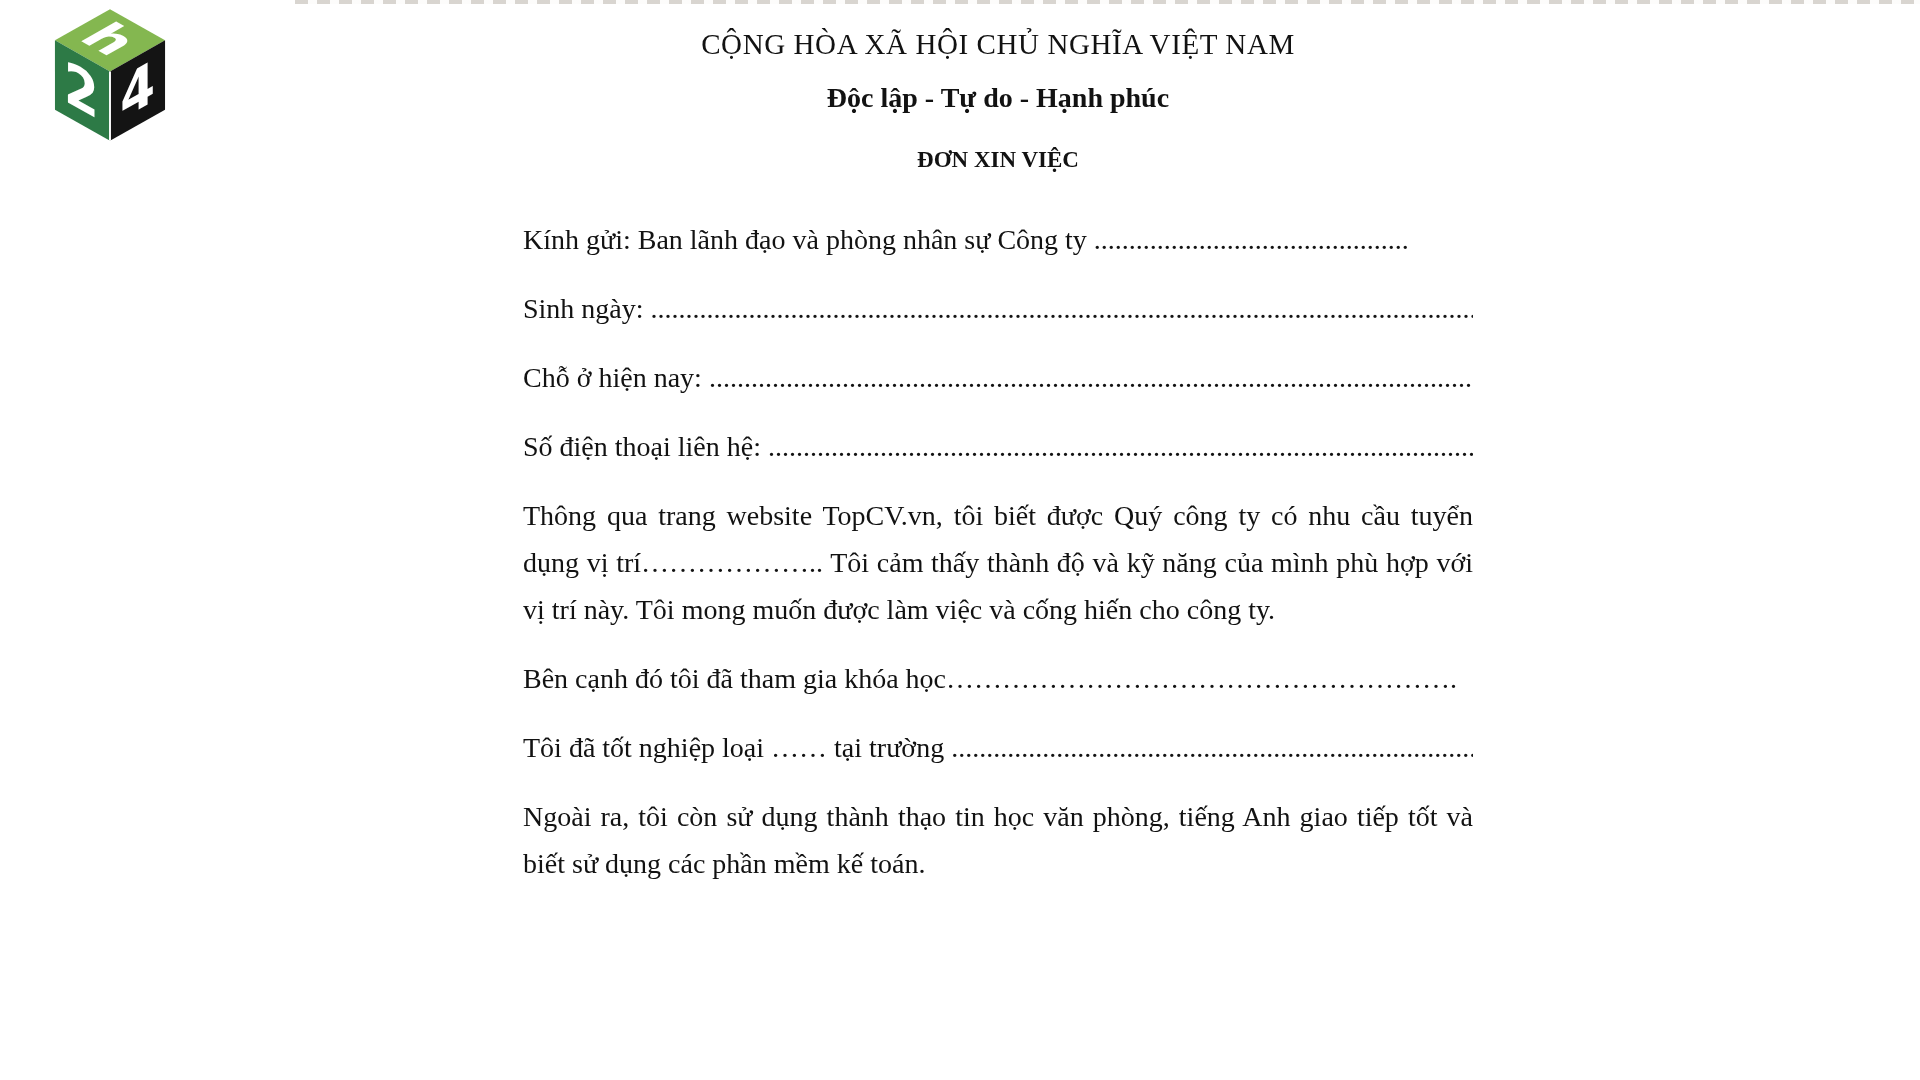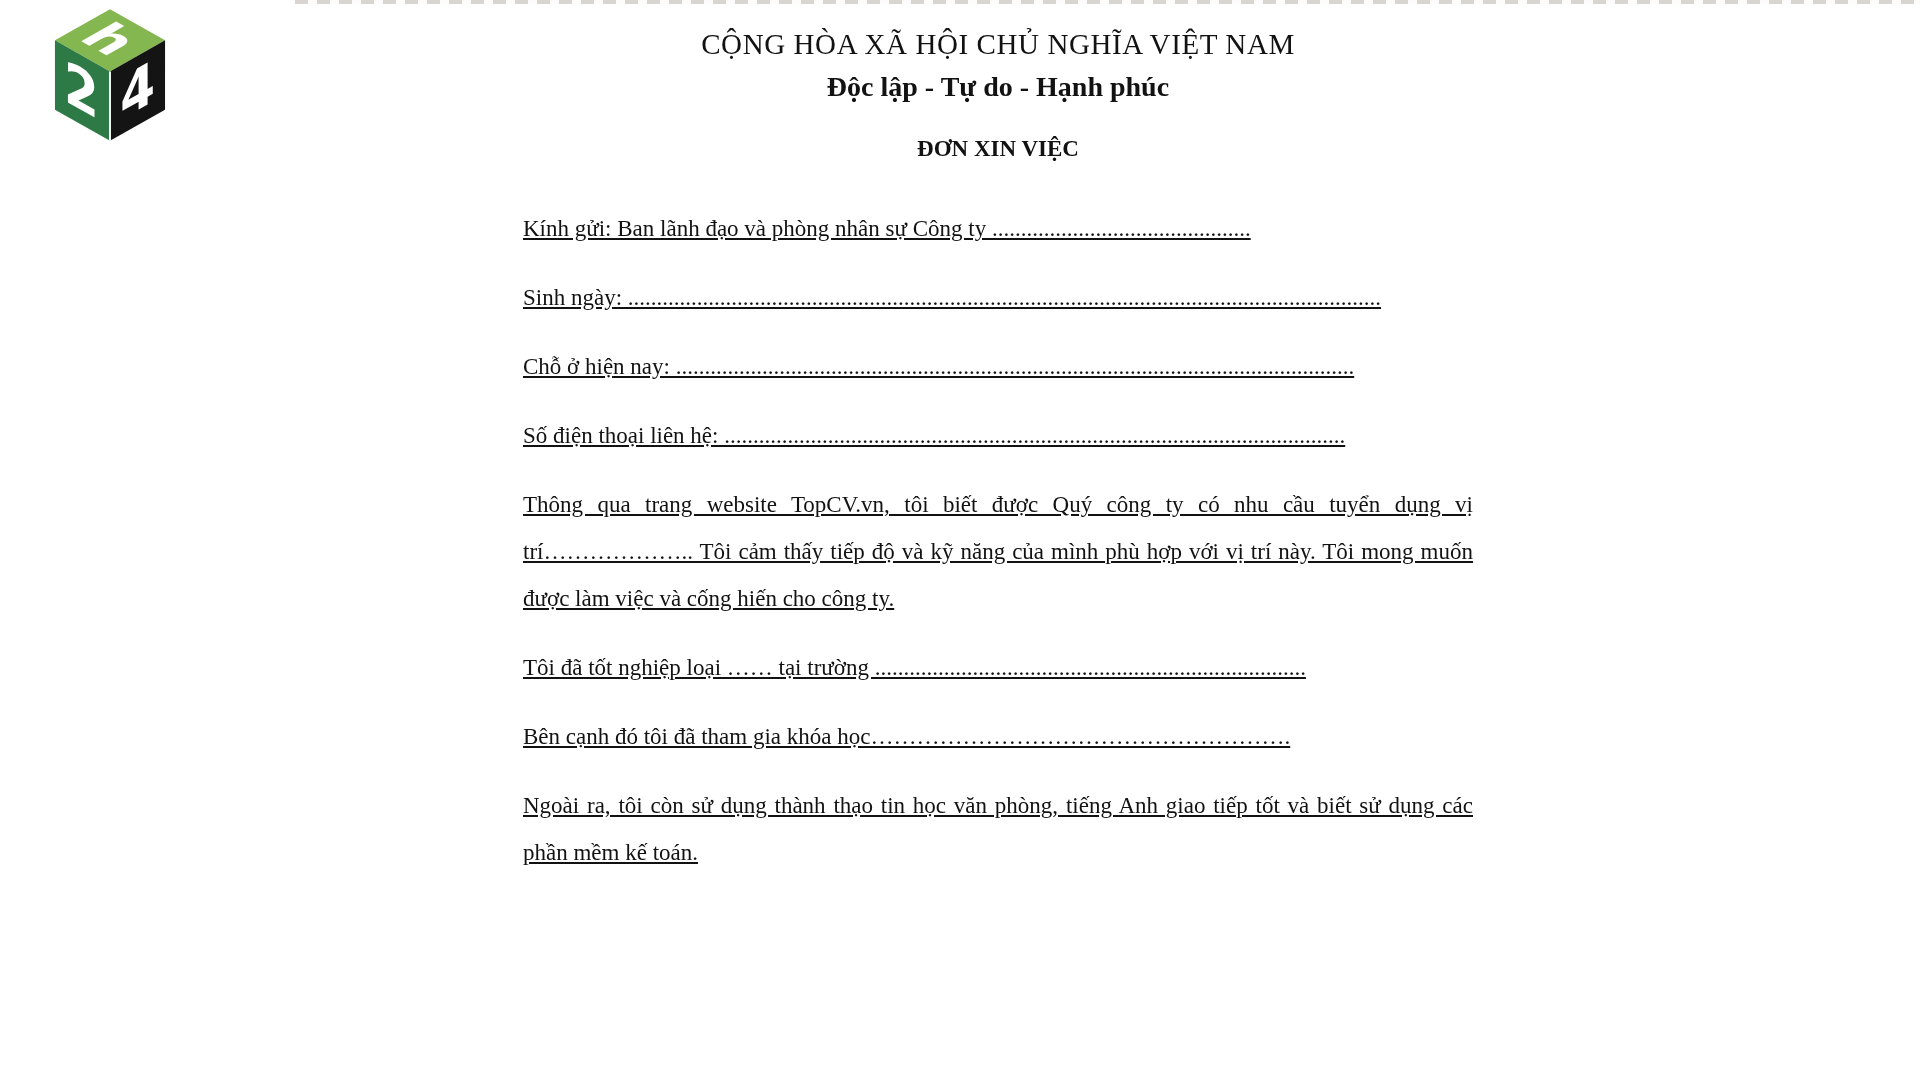--- a/index.html
+++ b/index.html
@@ -12,23 +12,23 @@
     position:absolute;top:0;left:295px;right:0;height:4px;
     background:repeating-linear-gradient(90deg,#b2aba1 0 13px,#faf9f7 13px 22px);
     opacity:.5;
   }
   .logo{position:absolute;left:50px;top:8px;width:120px;height:134px;}
   .logo text{
     font-family:"DejaVu Sans",sans-serif;font-weight:bold;
   }
   .doc{position:absolute;left:523px;top:24px;width:950px;}
   .h1{font-weight:normal;font-size:29px;line-height:40px;text-align:center;letter-spacing:.6px;}
-  .h2{font-weight:bold;font-size:28px;line-height:40px;text-align:center;margin-top:3px;}
+  .h2{font-weight:bold;font-size:28px;line-height:40px;text-align:center;margin-top:14px;}
   .h3{font-weight:bold;font-size:23px;line-height:40px;text-align:center;margin-top:22px;}
-  .body-text{margin-top:36px;font-size:23px;line-height:47px;text-decoration:underline;}
+  .body-text{margin-top:36px;font-size:28px;line-height:47px;}
   .form-line{white-space:nowrap;overflow:hidden;margin-bottom:22px;}
   .para{text-align:justify;margin-bottom:22px;}
   .last{margin-bottom:0;}
 </style>
 </head>
 <body>
 
 <div class="page">
 
   <div class="top-strip"></div>
@@ -46,20 +46,20 @@
   <div class="doc">
     <div class="h1">CỘNG HÒA XÃ HỘI CHỦ NGHĨA VIỆT NAM</div>
     <div class="h2">Độc lập - Tự do - Hạnh phúc</div>
     <div class="h3">ĐƠN XIN VIỆC</div>
 
     <div class="body-text">
       <div class="form-line">Kính gửi: Ban lãnh đạo và phòng nhân sự Công ty .............................................</div>
       <div class="form-line">Sinh ngày: ...................................................................................................................................</div>
       <div class="form-line">Chỗ ở hiện nay: ......................................................................................................................</div>
       <div class="form-line">Số điện thoại liên hệ: ............................................................................................................</div>
-      <div class="para">Thông qua trang website TopCV.vn, tôi biết được Quý công ty có nhu cầu tuyển dụng vị trí……………….. Tôi cảm thấy tiếp độ và kỹ năng của mình phù hợp với vị trí này. Tôi mong muốn được làm việc và cống hiến cho công ty.</div>
+      <div class="para">Thông qua trang website TopCV.vn, tôi biết được Quý công ty có nhu cầu tuyển dụng vị trí……………….. Tôi cảm thấy thành độ và kỹ năng của mình phù hợp với vị trí này. Tôi mong muốn được làm việc và cống hiến cho công ty.</div>
+      <div class="form-line">Bên cạnh đó tôi đã tham gia khóa học……………………………………………….</div>
       <div class="form-line">Tôi đã tốt nghiệp loại …… tại trường ...........................................................................</div>
-      <div class="form-line">Bên cạnh đó tôi đã tham gia khóa học……………………………………………….</div>
       <div class="para">Ngoài ra, tôi còn sử dụng thành thạo tin học văn phòng, tiếng Anh giao tiếp tốt và biết sử dụng các phần mềm kế toán.</div>
     </div>
   </div>
 
 </div>
 
 </body></html>

